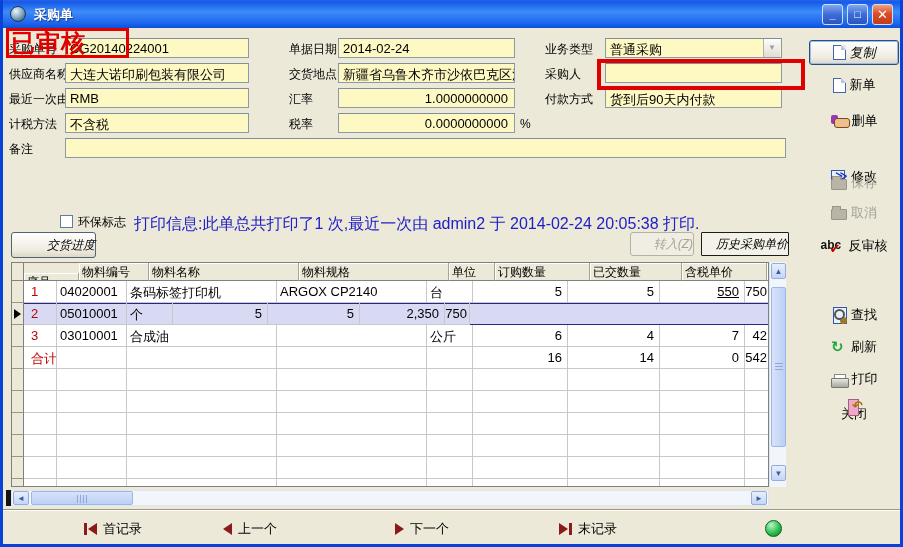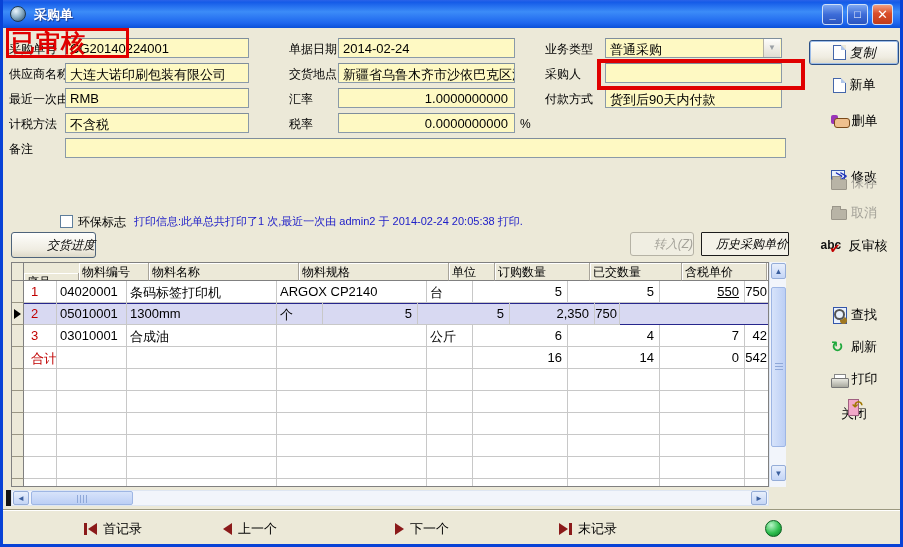--- a/index.html
+++ b/index.html
@@ -24,21 +24,21 @@
   .combo-btn { position:absolute; width:17px; height:18px; right:1px; top:0;
     background:linear-gradient(180deg,#FDFDFB,#E0DDD2); border-left:1px solid #B5B2A5; color:#9AA0A6; font-size:8px; text-align:center; line-height:18px; }
   .pct { position:absolute; font-size:12px; }
   
   .stamp-box { position:absolute; left:3px; top:28px; width:123px; height:30px; border:3px solid #E00000; }
   .stamp-text { position:absolute; left:8px; top:27px; font-size:24px; font-weight:bold; color:#E00000; letter-spacing:1px; white-space:nowrap; }
   .redbox-purchaser { position:absolute; left:594px; top:59px; width:208px; height:31px; border:4px solid #E00000; }
   
   .checkbox { position:absolute; left:57px; top:215px; width:13px; height:13px; background:#fff; border:1px solid #5E7E9C; }
   .eco-label { position:absolute; left:75px; top:214px; font-size:12px; }
-  .printinfo { position:absolute; left:131px; top:214px; font-size:11px; color:#2020C8; white-space:nowrap; }
+  .printinfo { position:absolute; left:131px; top:214px; font-size:16px; color:#2020C8; white-space:nowrap; }
   
   .xpbtn { position:absolute; border:1px solid #4E637A; border-radius:3px; background:linear-gradient(180deg,#FEFEFC,#EFECE1 70%,#DDD9C8);
     text-align:right; font-size:12px;font-style:italic; }
   .xpbtn.primary { border-color:#2A4E84; box-shadow:0 0 0 1px #9CBCE8 inset; }
   .xpbtn.disabled { color:#A3A198; border-color:#B5B2A5; background:#F0EEE2; box-shadow:none; }
   .xpbtn.flat { border-color:#1C1C1C; border-radius:1px; background:#F4F2E8; }
   
   #grid { position:absolute; left:8px; top:262px; width:758px; height:225px; background:#fff; border:1px solid #808080; overflow:hidden; }
   .g-head { display:flex; height:18px; background:#ECE9D8; }
   .g-head .th { border-right:1px solid #A8A49A; border-bottom:1px solid #808080; box-shadow:1px 1px 0 #fff inset;
@@ -186,21 +186,20 @@
         <div class="td r" style="width: 92px;">5</div>
         <div class="td r" style="width: 85px; text-decoration: underline;">550</div>
         <div class="td r clip" style="width: 25px;">2,750</div>
       </div>
       <div class="g-row sel">
         <div class="ind">
           <div class="arrow"></div>
         </div>
         <div class="td no" style="width: 33px;">2</div>
         <div class="td" style="width: 70px;">05010001</div>
-        <div class="td" style="width: 150px;">1300mm</div>
         <div class="td" style="width: 46px;">个</div>
         <div class="td r" style="width: 95px;">5</div>
         <div class="td r" style="width: 92px;">5</div>
         <div class="td r" style="width: 85px;">2,350</div>
         <div class="td r clip" style="width: 25px;">11,750</div>
       </div>
       <div class="g-row">
         <div class="ind"></div>
         <div class="td no" style="width: 33px;">3</div>
         <div class="td" style="width: 70px;">03010001</div>

